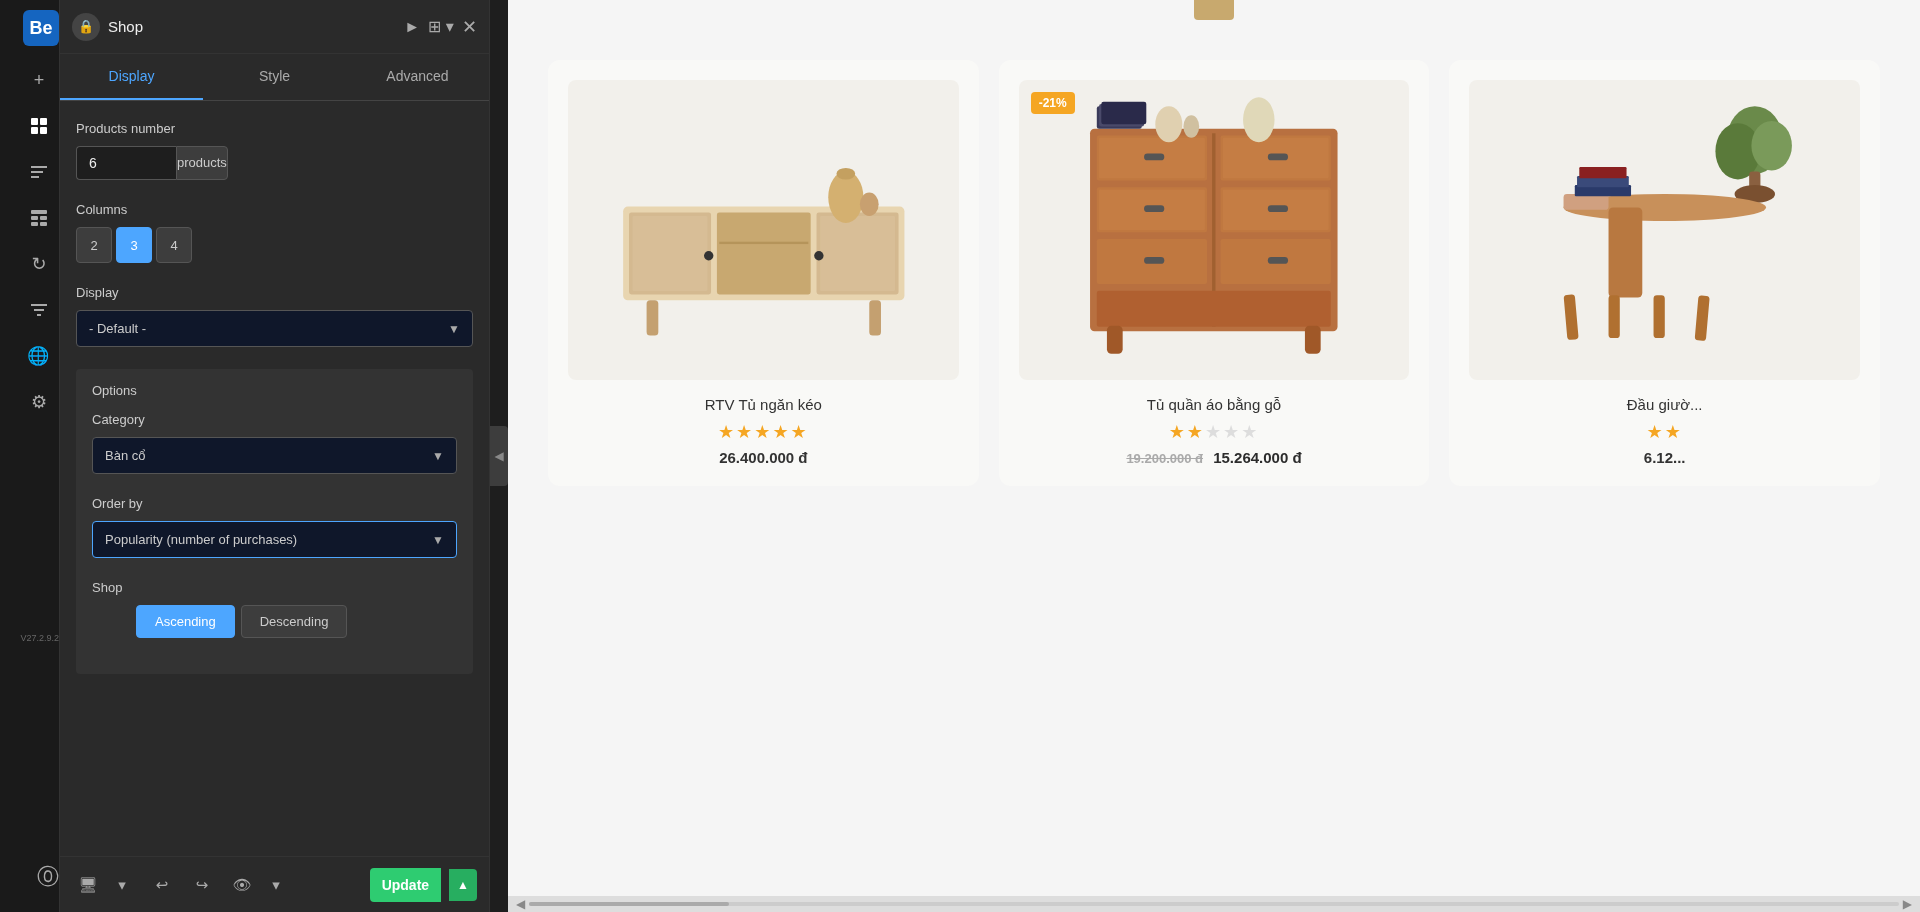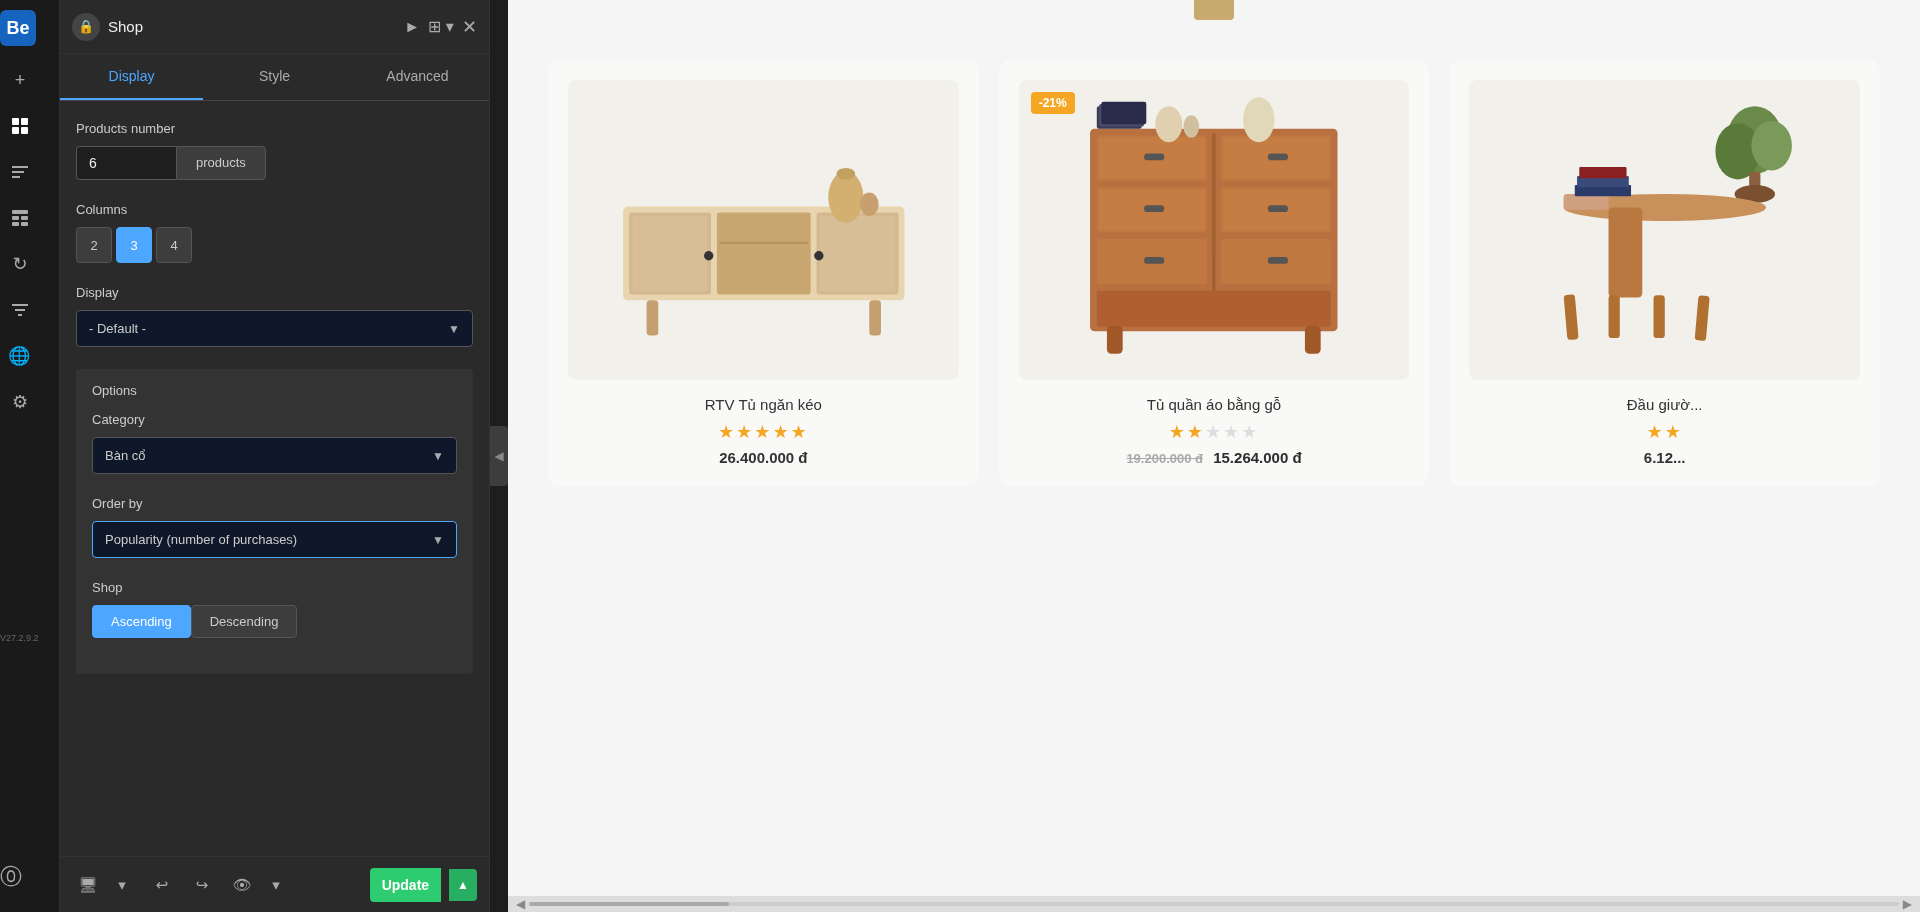--- a/index.html
+++ b/index.html
@@ -4,21 +4,21 @@
   <style>
     * { box-sizing: border-box; margin: 0; padding: 0; }
     body { font-family: -apple-system, BlinkMacSystemFont, 'Segoe UI', sans-serif; display: flex; width: 1920px; height: 912px; overflow: hidden; background: #1e1e1e; }
 
     
     .icon-sidebar {
       width: 60px;
       background: #1a1a1a;
       display: flex;
       flex-direction: column;
-      align-items: flex-start;
+      align-items: flex-end;
       padding: 10px 0;
       gap: 6px;
       border-right: 1px solid #333;
     }
     .icon-sidebar .version {
       font-size: 9px;
       color: #666;
       text-align: center;
       margin-top: auto;
       padding-bottom: 8px;
@@ -149,21 +149,21 @@
       color: #eee;
       padding: 8px 12px;
       font-size: 14px;
       border-radius: 4px 0 0 4px;
       outline: none;
     }
     .products-badge {
       background: #3d3d3d;
       border: 1px solid #555;
       border-radius: 0 4px 4px 0;
-      padding: 8px 19px;
+      padding: 8px 0;
       color: #ccc;
       font-size: 13px;
     }
 
     
     .columns-btns {
       display: flex;
       gap: 4px;
     }
     .col-btn {
@@ -211,20 +211,22 @@
     .options-section-title {
       font-size: 13px;
       color: #ccc;
       margin-bottom: 14px;
       font-weight: 500;
     }
 
     
     .order-btns {
       display: flex;
+      gap: 6px;
+      margin-left: 44px;
     }
     .order-btn {
       padding: 8px 18px;
       border-radius: 4px;
       font-size: 13px;
       cursor: pointer;
       border: 1px solid transparent;
     }
     .order-btn.active {
       background: #4da6ff;

